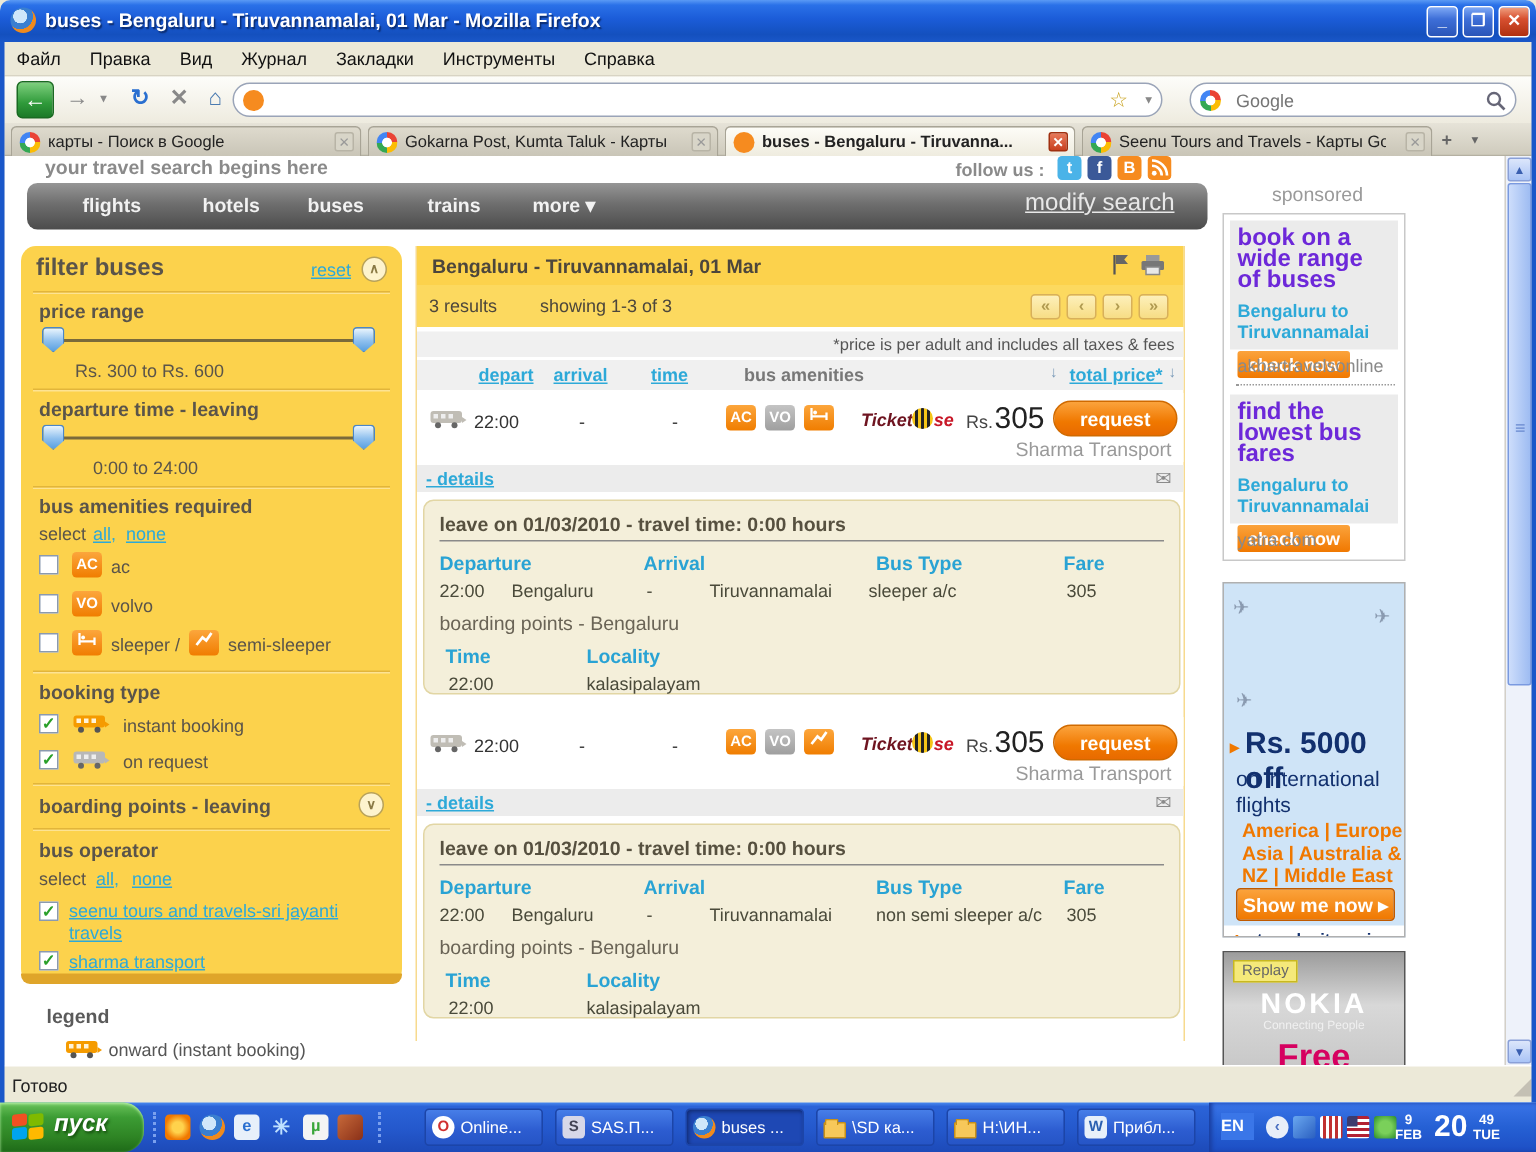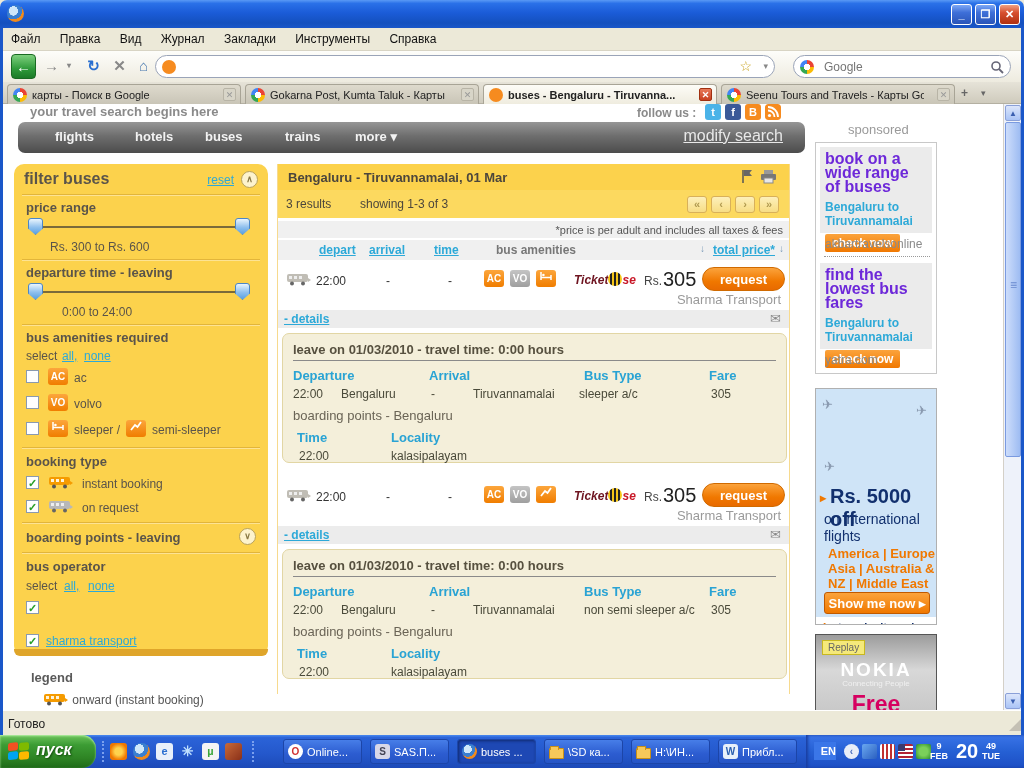--- a/index.html
+++ b/index.html
@@ -197,33 +197,34 @@
 .tsep{position:absolute;top:6px;width:3px;height:21px;border-left:2px dotted #7aa0ee}
 .taskbtn{position:absolute;top:4px;width:79px;height:25px;border-radius:3px;border:1px solid #1c45a8;
   background:linear-gradient(180deg,#477ee8,#2c5cd0 60%,#2655c6);color:#fff;font-size:11px}
 .taskbtn.active{background:#1e48b4;box-shadow:inset 1px 1px 3px #102a70}
 .taskbtn .tbi{position:absolute;left:4px;top:4px;width:15px;height:15px;border-radius:3px;font-size:10px;
   font-weight:bold;text-align:center;line-height:15px}
 .taskbtn .tbl{position:absolute;left:23px;top:6px;white-space:nowrap;overflow:hidden;width:52px}
 #tray{position:absolute;left:806px;top:0;width:218px;height:33px;
   background:linear-gradient(180deg,#3a74e8 0%,#2560d4 50%,#1d4ec4 100%);box-shadow:inset 2px 0 3px #1a3ea0}
 #lang{position:absolute;left:8px;top:7px;width:22px;height:18px;background:#3a76e8;color:#fff;
-  text-align:right;line-height:18px;font-size:11px;font-weight:bold}
+  text-align:left;line-height:18px;font-size:11px;font-weight:bold}
 .trayic{position:absolute;top:9px;width:15px;height:15px;border-radius:2px;font-size:10px;text-align:center;line-height:15px;color:#fff}
 #clock{position:absolute;left:124px;top:2px;color:#fff}
 .clk-sm{font-size:9px;font-weight:bold;line-height:10px;text-align:center}
 #clock .big{position:absolute;left:26px;top:3px;font-size:20px;font-weight:bold}
 .folder{display:inline-block;width:15px;height:11px;background:#f7c85a;border:1px solid #c89018;border-radius:1px;position:relative}
 .folder:before{content:"";position:absolute;left:0;top:-3px;width:7px;height:3px;background:#f7c85a;border:1px solid #c89018;border-bottom:0;border-radius:1px 1px 0 0}
 </style>
 </head>
 <body>
 
 <div id="titlebar">
   <span class="t-icon"></span>
+  <span class="t-text">buses - Bengaluru - Tiruvannamalai, 01 Mar - Mozilla Firefox</span>
   <span class="winbtn" style="right:52px">_</span>
   <span class="winbtn" style="right:28px">❐</span>
   <span class="winbtn close" style="right:4px">✕</span>
 </div>
 <div id="sideL"></div>
 <div id="sideR"></div>
 
 <div id="menubar">
   <span>Файл</span>
   <span>Правка</span>
@@ -376,20 +377,21 @@
 
     <span class="fhead" style="position:absolute;left:12px;top:366px">boarding points - leaving</span>
     <span class="circbtn" style="right:12px;top:364px">∨</span>
     <div class="sec-line" style="top:388px"></div>
 
     <span class="fhead" style="position:absolute;left:12px;top:395px">bus operator</span>
     <span class="flabel" style="position:absolute;left:12px;top:415px">select</span>
     <span class="bluelink" style="position:absolute;left:50px;top:415px">all,</span>
     <span class="bluelink" style="position:absolute;left:74px;top:415px">none</span>
     <span class="cb" style="left:12px;top:437px">✓</span>
+    <span class="bluelink" style="position:absolute;left:32px;top:436px;width:210px;display:inline-block;line-height:15px">seenu tours and travels-sri jayanti travels</span>
     <span class="cb" style="left:12px;top:470px">✓</span>
     <span class="bluelink" style="position:absolute;left:32px;top:470px">sharma transport</span>
     <div style="position:absolute;left:0;bottom:0;width:100%;height:7px;background:#dfa52a;border-radius:0 0 6px 6px"></div>
   </div>
 
   <span id="legend-title">legend</span>
   <span id="legend-row">
     <svg width="26" height="15" viewBox="0 0 26 15" style="vertical-align:-3px">
         <rect x="1" y="2" width="21" height="8" rx="2" fill="#f59b00"></rect>
         <rect x="3" y="4" width="3" height="3" fill="#fff3d8"></rect>

